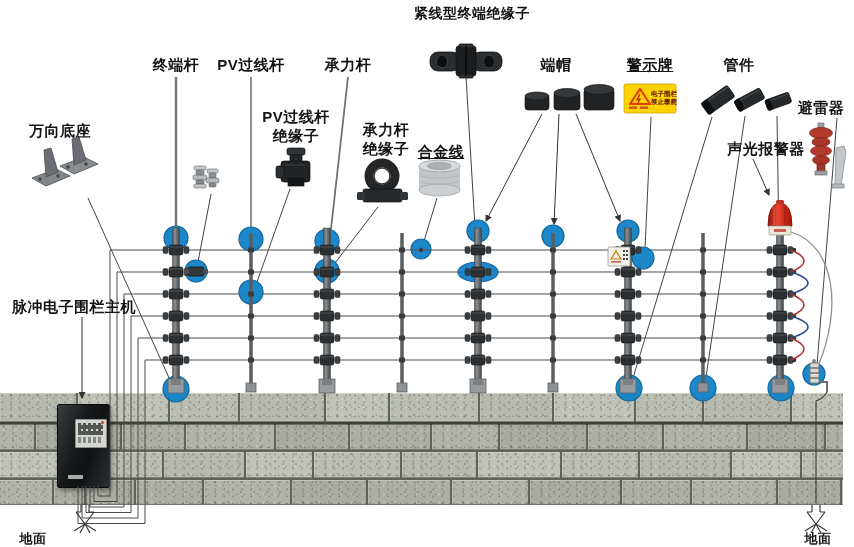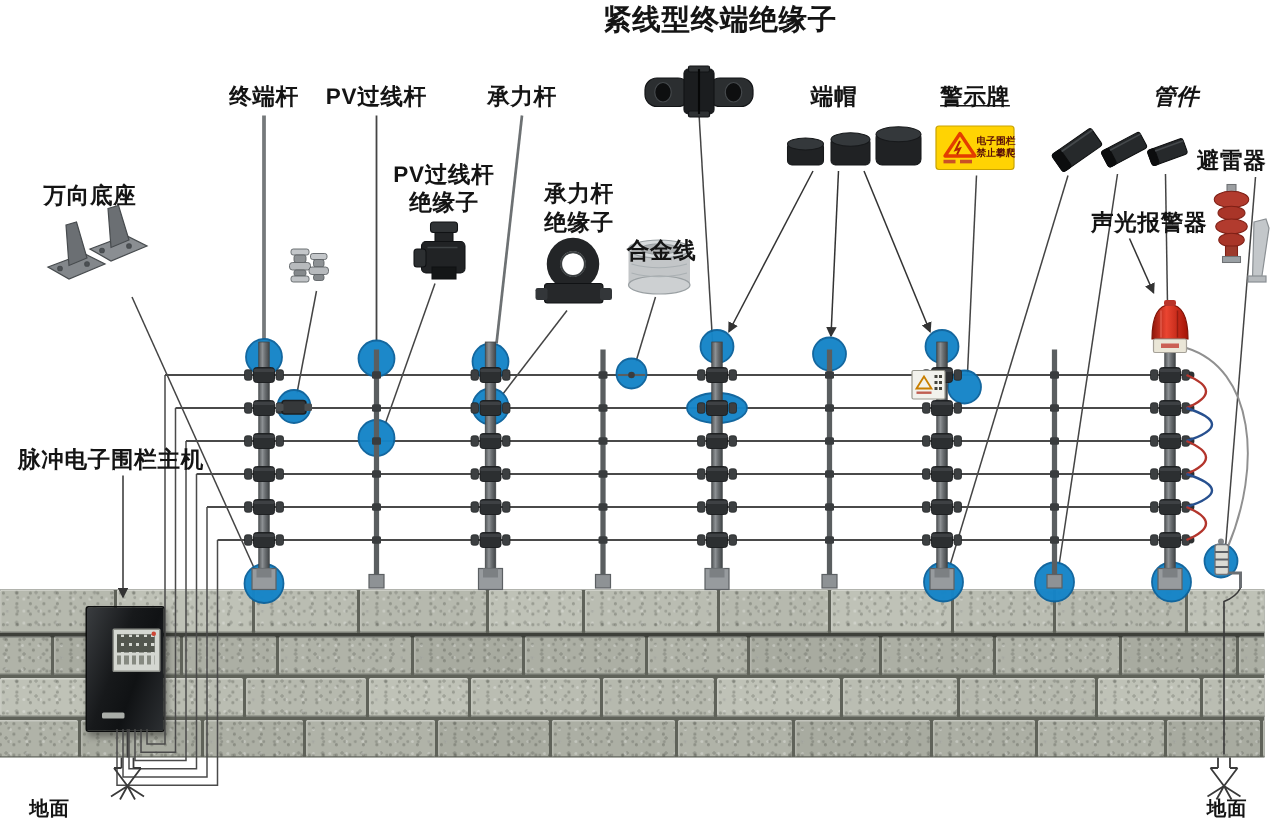--- a/index.html
+++ b/index.html
@@ -33,21 +33,21 @@
         background-image:repeating-linear-gradient(90deg,#7d8178 0 3px,transparent 3px 5px);
         opacity:.9;}
   #host-led{position:absolute;right:2px;top:1px;width:3px;height:3px;background:#cc4433;border-radius:50%;}
   #host-logo{position:absolute;left:10px;bottom:8px;width:15px;height:4px;background:#c6c9c3;
         opacity:.85;border-radius:1px;}
   
   #d{position:absolute;left:0;top:0;z-index:3;}
   
   .lbl{position:absolute;color:#141414;font-size:15px;font-weight:600;text-align:center;
        letter-spacing:.5px;line-height:19px;z-index:4;white-space:nowrap;}
-  .big{font-size:19px;}
+  .big{font-size:14px;}
   .small{font-size:13px;font-weight:700;}
   .left-align{text-align:left;}
 </style>
 </head>
 <body>
 
 <div id="stage">
 
   <div id="wall">
     <div id="wall-cap-shadow"></div>
@@ -535,29 +535,29 @@
       </g>
     </g>
   </svg>
 
   <div class="lbl big" style="left:402px;top:4px;width:140px;">紧线型终端绝缘子</div>
   <div class="lbl" style="left:136px;top:55px;width:80px;">终端杆</div>
   <div class="lbl" style="left:211px;top:55px;width:80px;">PV过线杆</div>
   <div class="lbl" style="left:308px;top:55px;width:80px;">承力杆</div>
   <div class="lbl" style="left:516px;top:55px;width:80px;">端帽</div>
   <div class="lbl" style="left:610px;top:55px;width:80px;text-decoration:underline;">警示牌</div>
-  <div class="lbl" style="left:744px;top:55px;width:80px;font-style:italic;">管件</div>
+  <div class="lbl" style="left:699px;top:55px;width:80px;">管件</div>
   <div class="lbl" style="left:788px;top:98px;width:66px;">避雷器</div>
   <div class="lbl" style="left:20px;top:121px;width:80px;">万向底座</div>
   <div class="lbl" style="left:256px;top:107px;width:80px;">
     <div>PV过线杆</div>
     <div>绝缘子</div>
   </div>
   <div class="lbl" style="left:346px;top:120px;width:80px;">
     <div>承力杆</div>
     <div>绝缘子</div>
   </div>
-  <div class="lbl" style="left:401px;top:158px;width:80px;">合金线</div>
+  <div class="lbl" style="left:401px;top:142px;width:80px;text-decoration:underline;">合金线</div>
   <div class="lbl left-align" style="left:12px;top:297px;width:160px;">脉冲电子围栏主机</div>
   <div class="lbl" style="left:716px;top:139px;width:100px;">声光报警器</div>
   <div class="lbl small" style="left:13px;top:529px;width:40px;">地面</div>
   <div class="lbl small" style="left:798px;top:529px;width:40px;">地面</div>
 </div>
 
 </body></html>

